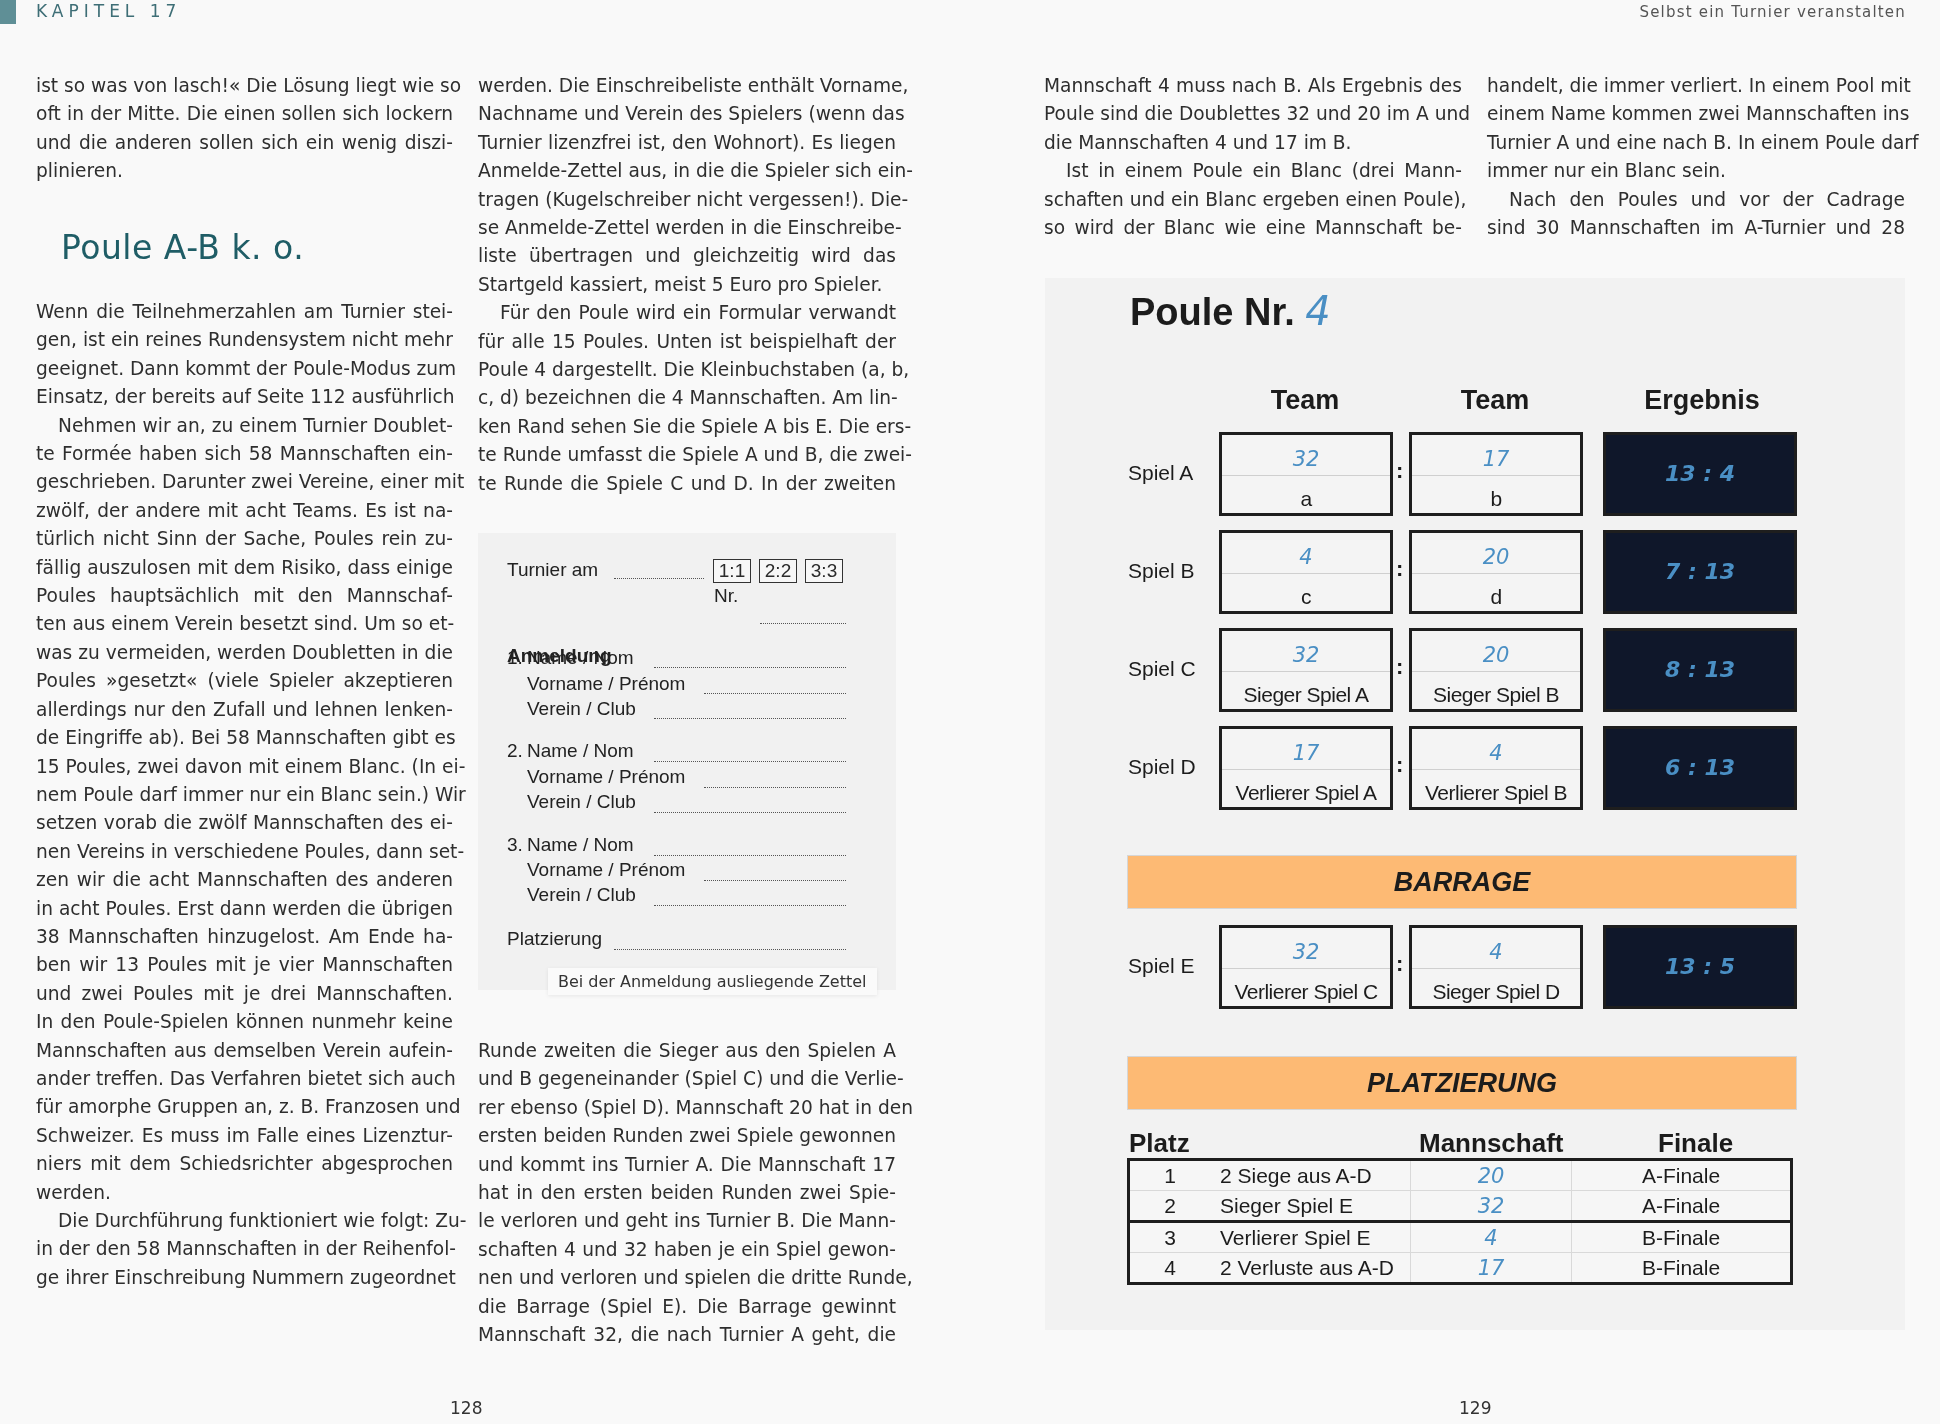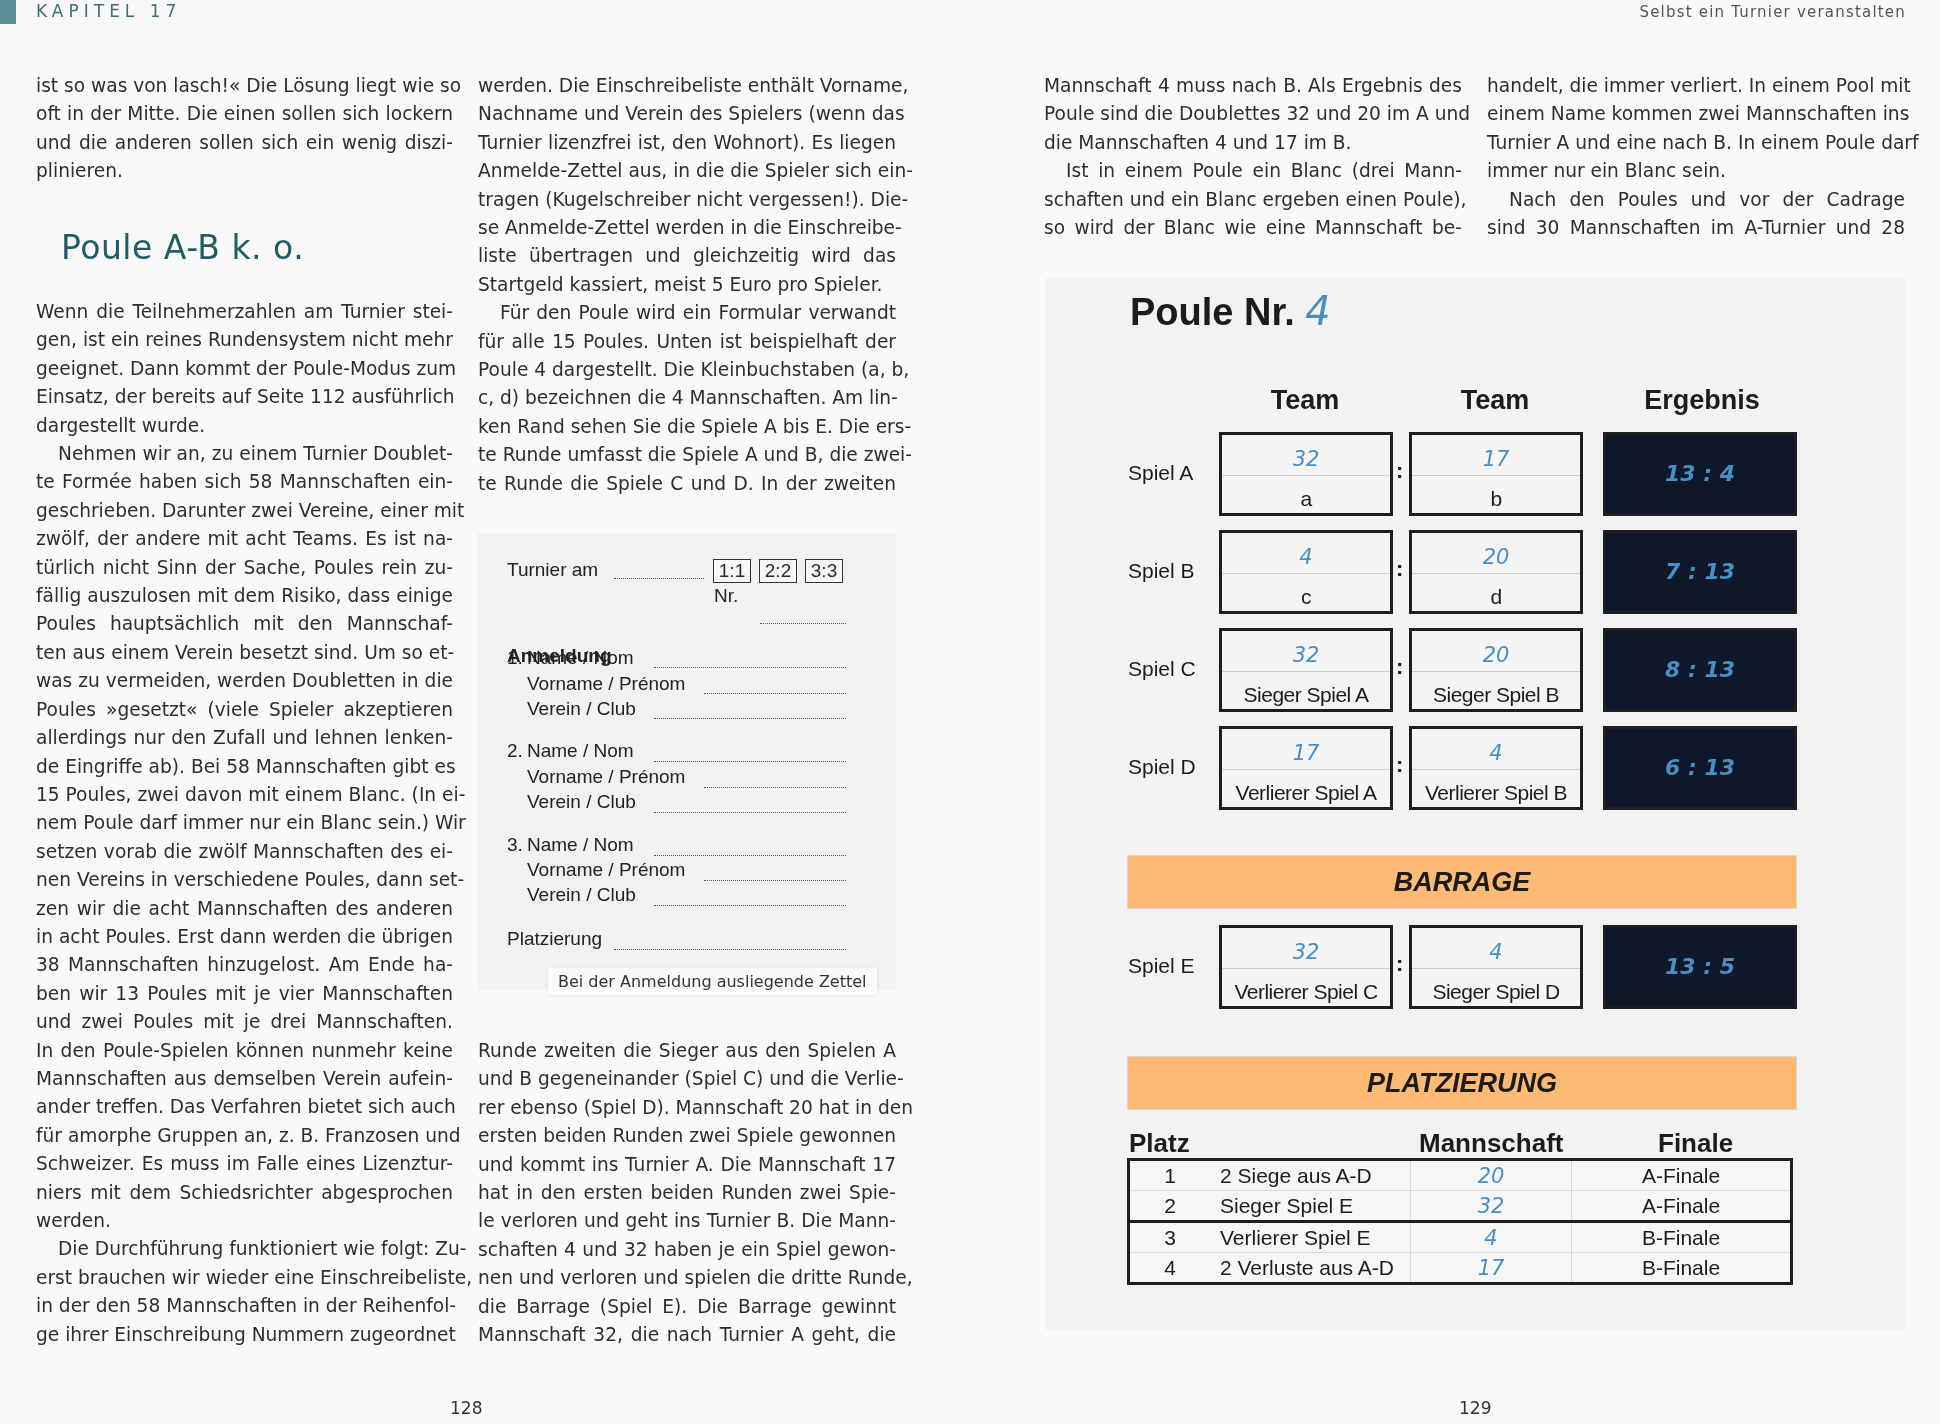--- a/index.html
+++ b/index.html
@@ -61,21 +61,20 @@
   <span class="line last">plinieren.</span>
 </div>
 
 <h2 class="abs section-heading">Poule A-B k. o.</h2>
 
 <div class="col" style="left:36px; top:298px; width:417px;">
   <span class="line">Wenn die Teilnehmerzahlen am Turnier stei-</span>
   <span class="line">gen, ist ein reines Rundensystem nicht mehr</span>
   <span class="line">geeignet. Dann kommt der Poule-Modus zum</span>
   <span class="line">Einsatz, der bereits auf Seite 112 ausführlich</span>
-  <span class="line last">dargestellt wurde.</span>
   <span class="line" style="padding-left:22px">Nehmen wir an, zu einem Turnier Doublet-</span>
   <span class="line">te Formée haben sich 58 Mannschaften ein-</span>
   <span class="line">geschrieben. Darunter zwei Vereine, einer mit</span>
   <span class="line">zwölf, der andere mit acht Teams. Es ist na-</span>
   <span class="line">türlich nicht Sinn der Sache, Poules rein zu-</span>
   <span class="line">fällig auszulosen mit dem Risiko, dass einige</span>
   <span class="line">Poules hauptsächlich mit den Mannschaf-</span>
   <span class="line">ten aus einem Verein besetzt sind. Um so et-</span>
   <span class="line">was zu vermeiden, werden Doubletten in die</span>
   <span class="line">Poules »gesetzt« (viele Spieler akzeptieren</span>
@@ -91,21 +90,20 @@
   <span class="line">ben wir 13 Poules mit je vier Mannschaften</span>
   <span class="line">und zwei Poules mit je drei Mannschaften.</span>
   <span class="line">In den Poule-Spielen können nunmehr keine</span>
   <span class="line">Mannschaften aus demselben Verein aufein-</span>
   <span class="line">ander treffen. Das Verfahren bietet sich auch</span>
   <span class="line">für amorphe Gruppen an, z. B. Franzosen und</span>
   <span class="line">Schweizer. Es muss im Falle eines Lizenztur-</span>
   <span class="line">niers mit dem Schiedsrichter abgesprochen</span>
   <span class="line last">werden.</span>
   <span class="line" style="padding-left:22px">Die Durchführung funktioniert wie folgt: Zu-</span>
-  <span class="line">erst brauchen wir wieder eine Einschreibeliste,</span>
   <span class="line">in der den 58 Mannschaften in der Reihenfol-</span>
   <span class="line">ge ihrer Einschreibung Nummern zugeordnet</span>
 </div>
 
 <div class="col" style="left:478px; top:72px; width:418px;">
   <span class="line">werden. Die Einschreibeliste enthält Vorname,</span>
   <span class="line">Nachname und Verein des Spielers (wenn das</span>
   <span class="line">Turnier lizenzfrei ist, den Wohnort). Es liegen</span>
   <span class="line">Anmelde-Zettel aus, in die die Spieler sich ein-</span>
   <span class="line">tragen (Kugelschreiber nicht vergessen!). Die-</span>

